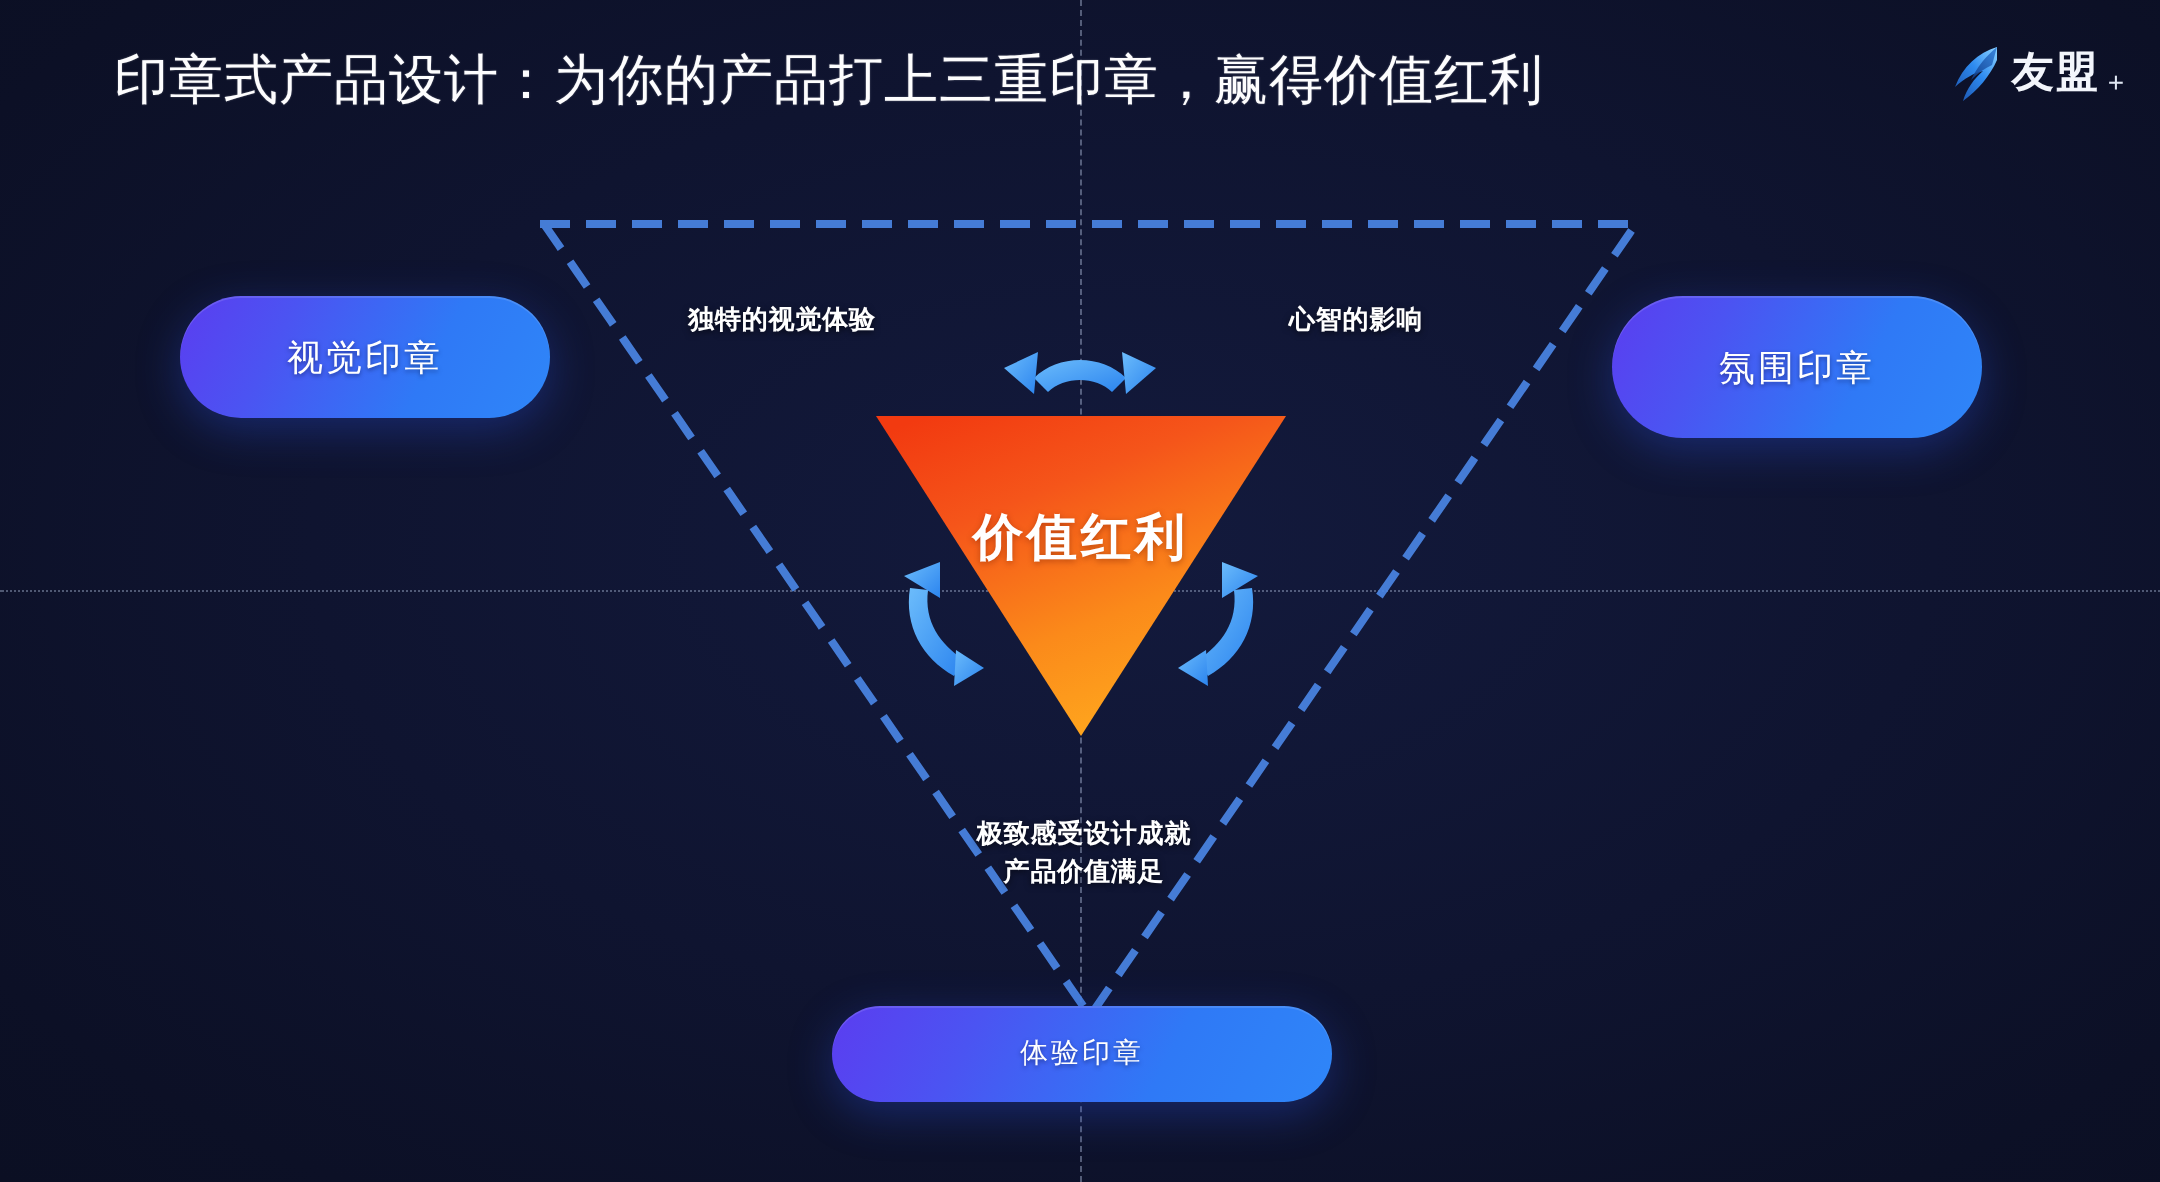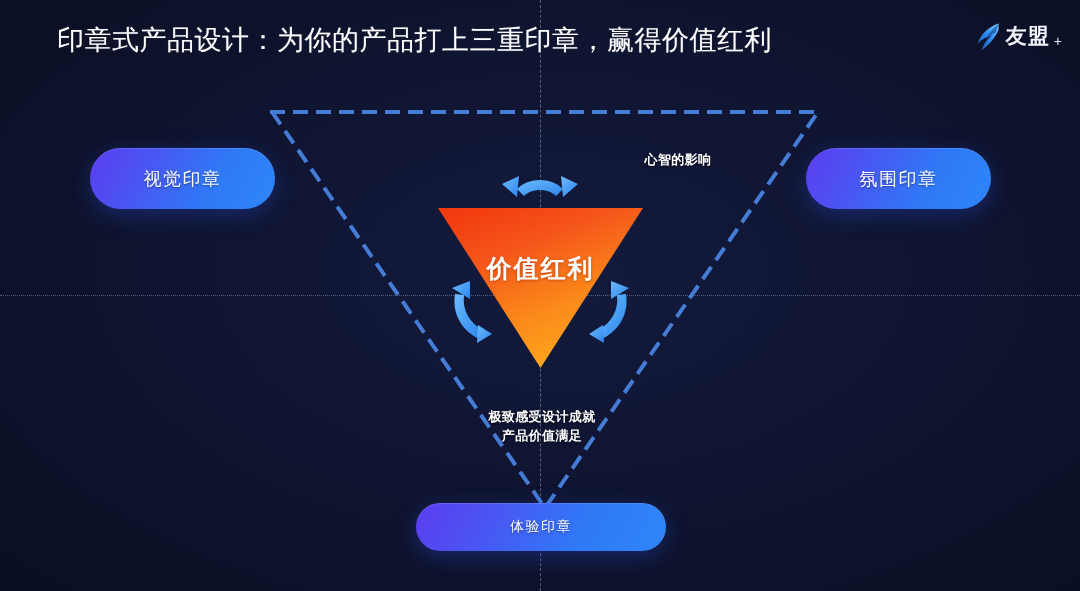--- a/index.html
+++ b/index.html
@@ -126,21 +126,21 @@
     color: #ffffff;
     letter-spacing: 1.5px;
     background: linear-gradient(118deg, #5b3df0 0%, #4b54f2 28%, #2f79f6 66%, #2f86f8 100%);
     box-shadow: 0 6px 22px rgba(42, 80, 220, 0.35),
                 inset 0 1px 0 rgba(255,255,255,0.12);
     text-shadow: 0 1px 2px rgba(10, 20, 70, 0.5);
     cursor: pointer;
     text-align: right;
   }
   .pill-left   { left: 90px;  top: 148px; width: 185px; height: 61px; }
-  .pill-right  { left: 806px; top: 148px; width: 185px; height: 61px; }
+  .pill-right  { left: 806px; top: 148px; width: 185px; height: 71px; }
   .pill-bottom { left: 416px; top: 503px; width: 250px; height: 48px; font-size: 14px; }
 
   
   .anno {
     position: absolute;
     text-align: center;
     font-size: 13px;
     line-height: 19px;
     font-weight: 700;
     color: #ffffff;
@@ -232,20 +232,21 @@
       <path d="M617 295
                C619 311 611 322 599 330
                L604 338
                C620 329 629 313 626 294 Z"></path>
       <path d="M629 288 L611 281 L611 299 Z"></path>
       <path d="M604 343 L589 334 L603 325 Z"></path>
     </g>
   </svg>
 
   <div class="anno anno-left">
+    <span>独特的视觉体验</span>
   </div>
   <div class="anno anno-right">
     <span>心智的影响</span>
   </div>
   <div class="anno anno-bottom">
     <span>极致感受设计成就</span>
     <span>产品价值满足</span>
   </div>
 
   <div class="pill pill-left">

